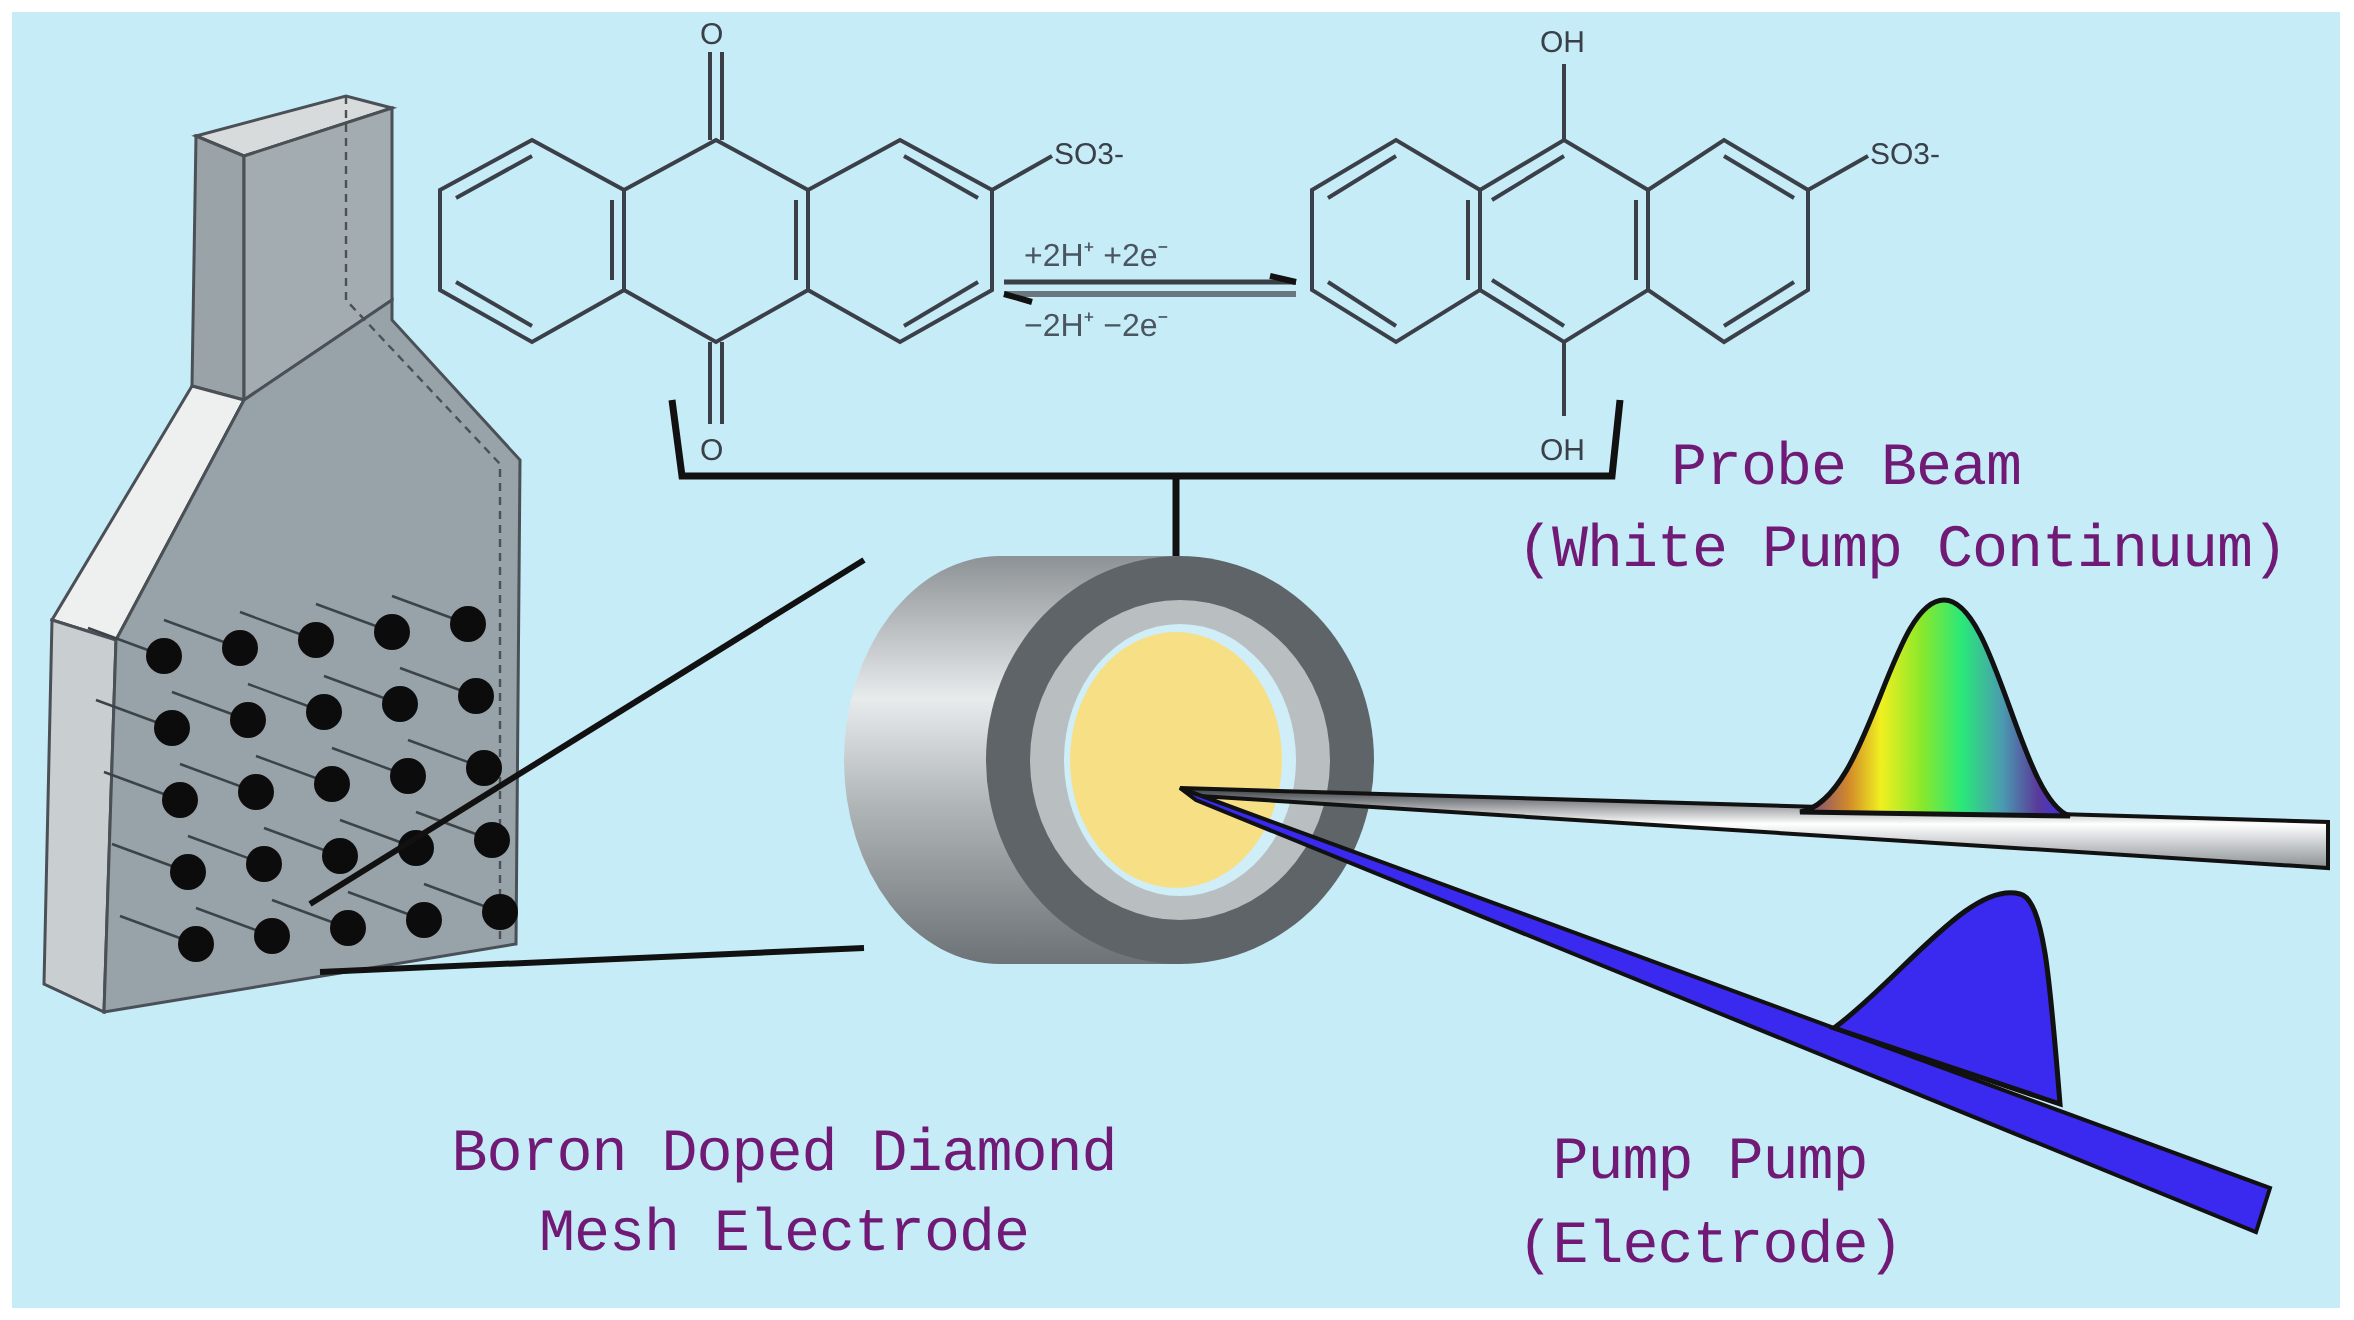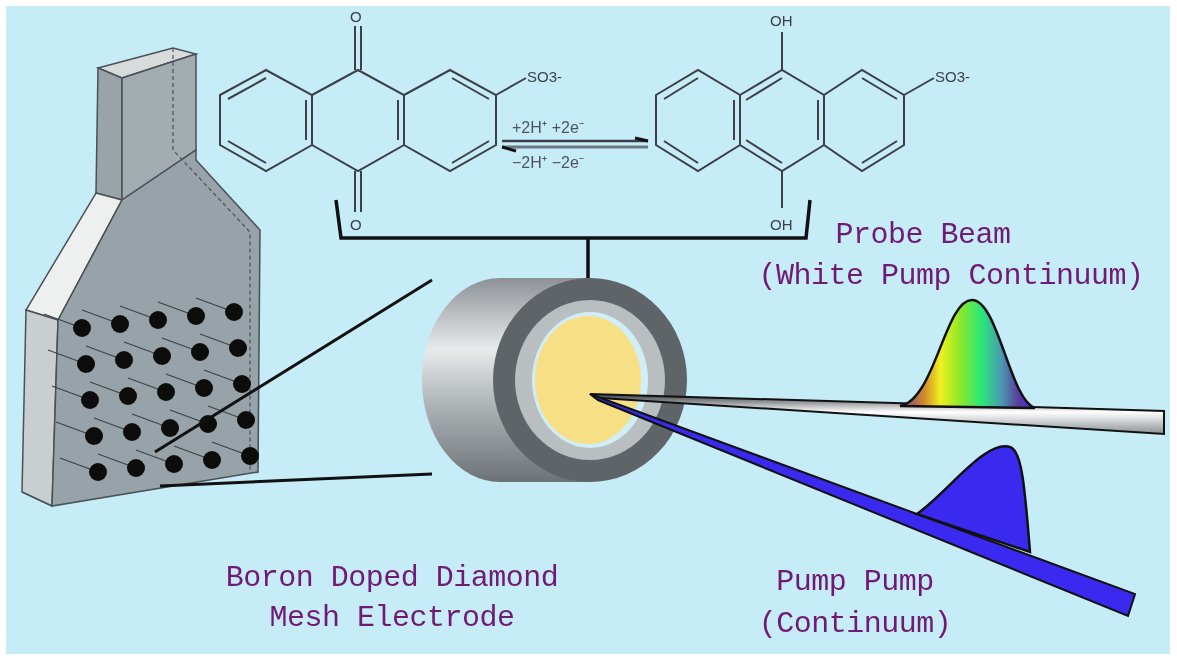--- a/index.html
+++ b/index.html
@@ -207,14 +207,14 @@
       <polygon points="590,394 1135,594 1128,616 598,400" fill="#3a2af0" stroke="#111" stroke-width="2"></polygon>
       <path d="M917,514 C950,490 985,440 1010,447 C1022,450 1025,490 1030,552 Z" fill="#3a2af0" stroke="#111" stroke-width="2.5"></path>
     </g>
   </svg>
 
   <div class="lbl lbl-big" style="left:192px; top:560px; width:400px;">Boron Doped Diamond</div>
   <div class="lbl lbl-big" style="left:192px; top:600px; width:400px;">Mesh Electrode</div>
   <div class="lbl lbl-big" style="left:818px; top:217px; width:210px;">Probe Beam</div>
   <div class="lbl lbl-big" style="left:736px; top:258px; width:430px;">(White Pump Continuum)</div>
   <div class="lbl lbl-big" style="left:740px; top:564px; width:230px;">Pump Pump</div>
-  <div class="lbl lbl-big" style="left:740px; top:606px; width:230px;">(Continuum)</div>
+  <div class="lbl lbl-big" style="left:740px; top:606px; width:230px;">(Electrode)</div>
 </div>
 
 </body></html>

